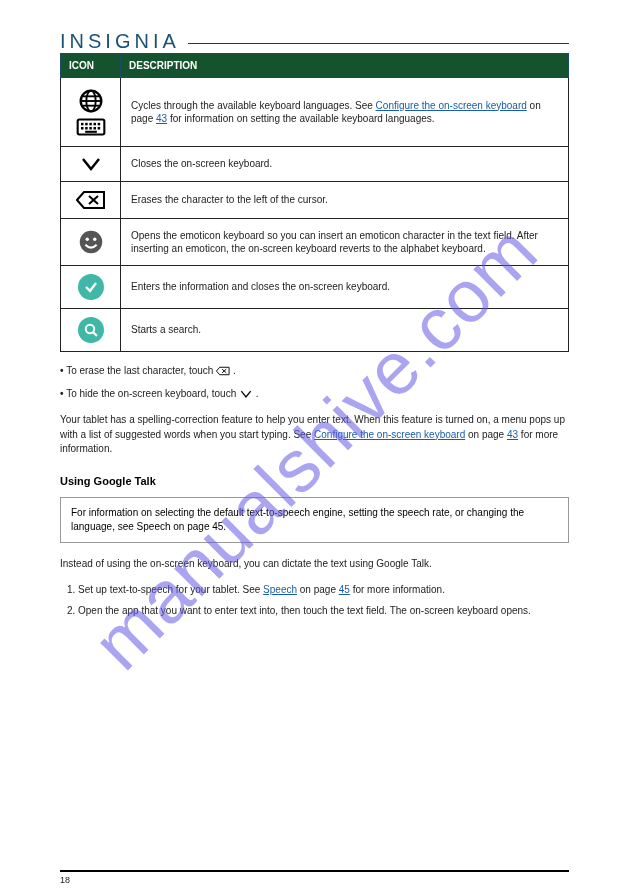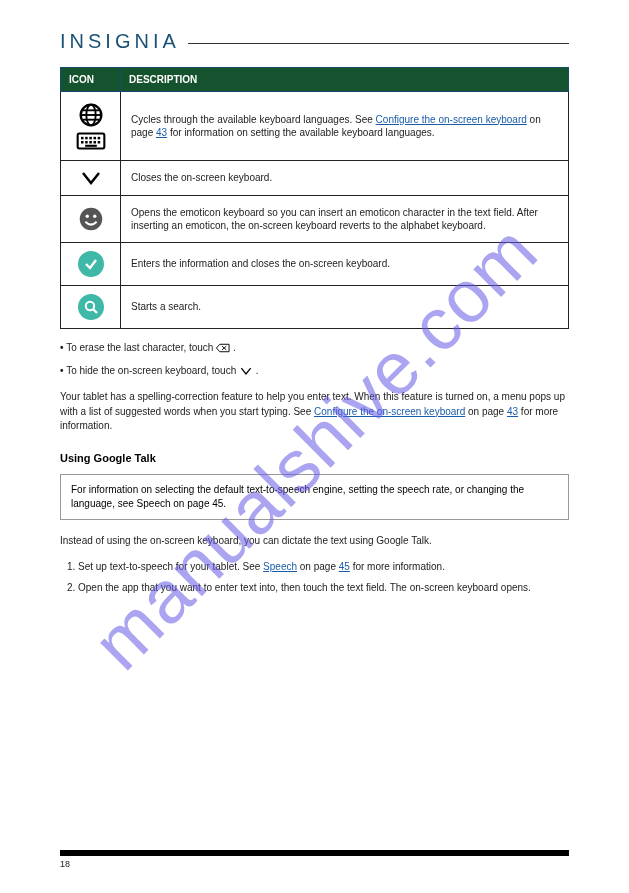--- a/index.html
+++ b/index.html
@@ -31,21 +31,20 @@
     z-index: 5;
   }
   .content {
     position: relative;
     z-index: 1;
     padding: 30px 60px 20px 60px;
   }
   .logo-row {
     display: flex;
     align-items: center;
-    margin-bottom: 14px;
   }
   .logo {
     color: #1a5275;
     font-size: 20px;
     font-weight: 400;
     letter-spacing: 4px;
     font-family: Arial, sans-serif;
   }
   .logo-rule {
     flex: 1;
@@ -137,26 +136,26 @@
   
   .circ {
     width: 26px; height: 26px; border-radius: 50%;
     display: inline-flex; align-items: center; justify-content: center;
     color: #fff;
   }
   .teal { background: #3fb8a8; }
 
   .footer {
     position: absolute;
-    bottom: 24px;
+    bottom: 8px;
     left: 60px;
     right: 60px;
     font-size: 9px;
     color: #222;
-    border-top: 6px solid #000000;
+    border-top: 2px solid #000000;
     padding-top: 3px;
   }
   .footer-pg { float: left; }
 </style>
 </head>
 <body>
 
 <div class="page">
   <div class="watermark">manualshive.com</div>
 
@@ -220,20 +219,32 @@
         <td style="text-align:center">
           <span>
             <svg class="icon-big" style="height:18px" viewBox="0 0 24 18">
                   <path d="M4 4 L12 14 L20 4" fill="none" stroke="#000" stroke-width="2.5"></path>
                 </svg>
           </span>
         </td>
         <td>Closes the on-screen keyboard.</td>
       </tr>
 
+      <tr>
+        <td style="text-align:center">
+          <span>
+            <svg class="icon-big" style="height:20px" viewBox="0 0 30 20">
+                  <path d="M8 2 L28 2 L28 18 L8 18 L1 10 Z" fill="none" stroke="#000" stroke-width="2"></path>
+                  <line x1="13" y1="6" x2="22" y2="14" stroke="#000" stroke-width="2"></line>
+                  <line x1="22" y1="6" x2="13" y2="14" stroke="#000" stroke-width="2"></line>
+                </svg>
+          </span>
+        </td>
+        <td>Erases the character to the left of the cursor.</td>
+      </tr>
 
       <tr>
         <td style="text-align:center">
           <span>
             <svg class="icon-big" viewBox="0 0 32 32">
                   <circle cx="16" cy="16" r="12" fill="#555"></circle>
                   <circle cx="12" cy="13" r="1.8" fill="#fff"></circle>
                   <circle cx="20" cy="13" r="1.8" fill="#fff"></circle>
                   <path d="M10 19 Q16 25 22 19" fill="none" stroke="#fff" stroke-width="2.2"></path>
                 </svg>

